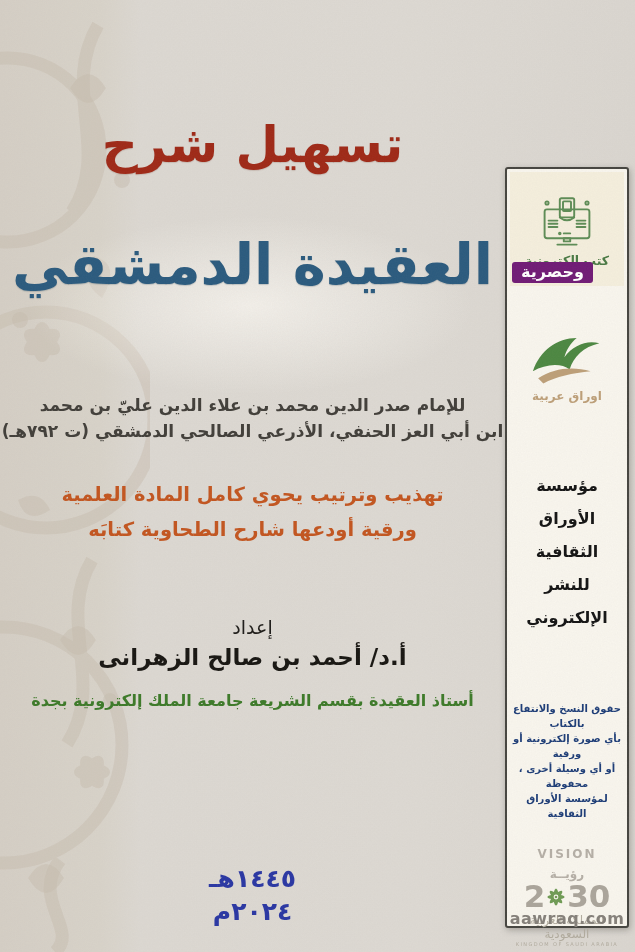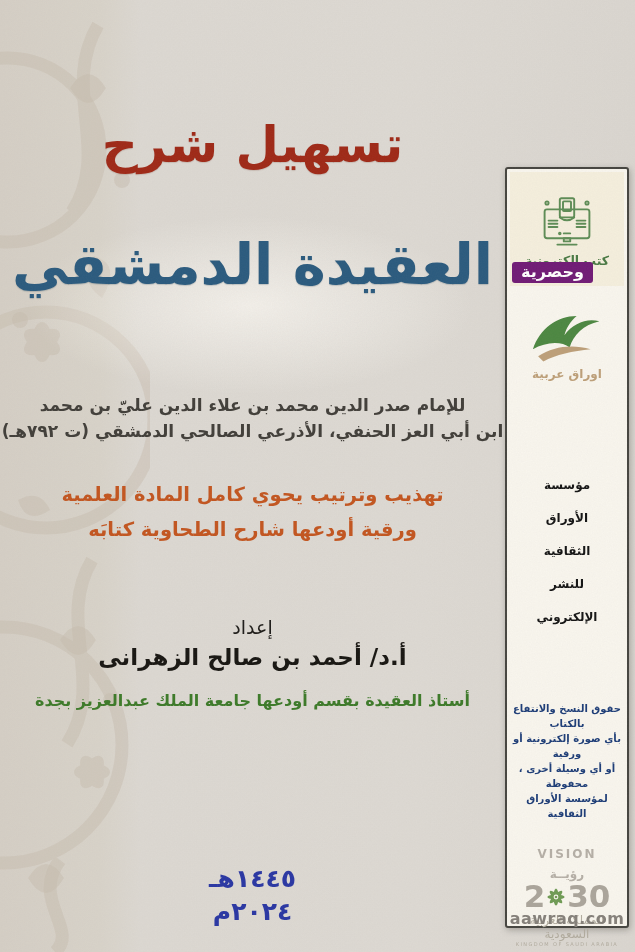--- a/index.html
+++ b/index.html
@@ -35,24 +35,24 @@
     background:#f9f6ee;border:2px solid #45443f;border-radius:3px;
     box-shadow:1px 2px 6px rgba(60,55,45,.35);
   }
   .sidebar > div{position:absolute;left:0;width:100%;text-align:center;}
   .ebook-card{top:3px;left:3px !important;width:114px !important;height:114px;background:#f5efdd;padding-top:22px;}
   .ebook-card .icn{margin:0 auto;}
   .ebook-line1{font-size:12.5px;font-weight:bold;color:#4a7a44;margin-top:1px;}
   .exclusive-badge{position:absolute;left:2px;bottom:3px;display:inline-block;
     background:#701a75;color:#ffffff;font-size:16px;font-weight:bold;
     padding:0 9px 2px;border-radius:3px;}
-  .aawraq{top:140px;}
+  .aawraq{top:162px;}
   .aawraq .icn{margin:0 auto;}
   .aawraq-caption{font-size:12px;color:#bd9f78;font-weight:bold;margin-top:2px;}
-  .publisher{top:300px;font-size:12px;font-weight:bold;color:#131313;line-height:33px;}
+  .publisher{top:300px;font-size:16px;font-weight:bold;color:#131313;line-height:33px;}
   .publisher span{display:block;}
   .copyright{top:532px;font-size:10px;font-weight:bold;color:#1c3c77;line-height:15px;}
   .copyright span{display:block;}
   .vision{top:678px;color:#b5afa6;}
   .v-top{display:flex;justify-content:center;align-items:center;gap:6px;
     font-size:12px;letter-spacing:2px;font-weight:bold;flex-direction:column;}
   .v-year{display:flex;justify-content:center;align-items:center;
     font-size:31px;font-weight:bold;color:#aba59b;line-height:31px;}
   .v-country-ar{font-size:12px;margin-top:1px;color:#b2ac9f;}
   .v-country-en{font-size:5px;letter-spacing:1.4px;color:#b2ac9f;}
@@ -108,21 +108,21 @@
 
     <div class="subtitle">
       <span>تهذيب وترتيب يحوي كامل المادة العلمية</span><br>
       <span>ورقية أودعها شارح الطحاوية كتابَه</span>
     </div>
 
     <div class="prep-label">إعداد</div>
 
     <div class="prep-name">أ.د/ أحمد بن صالح الزهرانى</div>
 
-    <div class="prep-title">أستاذ العقيدة بقسم أودعها جامعة الملك عبدالعزيز  بجدة</div>
+    <div class="prep-title">أستاذ العقيدة بقسم الشريعة جامعة الملك إلكترونية  بجدة</div>
 
     <div class="dates">
       <span>١٤٤٥هـ</span><br>
       <span>٢٠٢٤م</span>
     </div>
   </div>
 
   <aside class="sidebar" dir="rtl">
 
     <div class="ebook-card">

